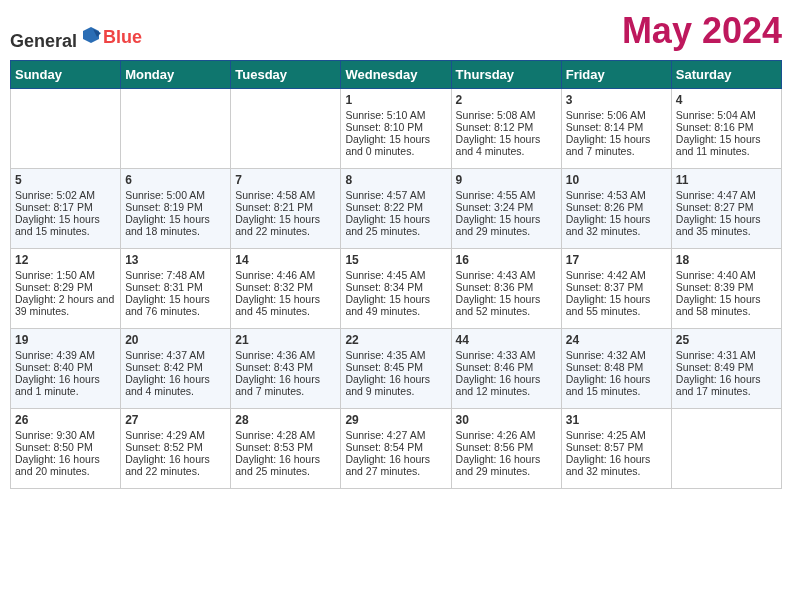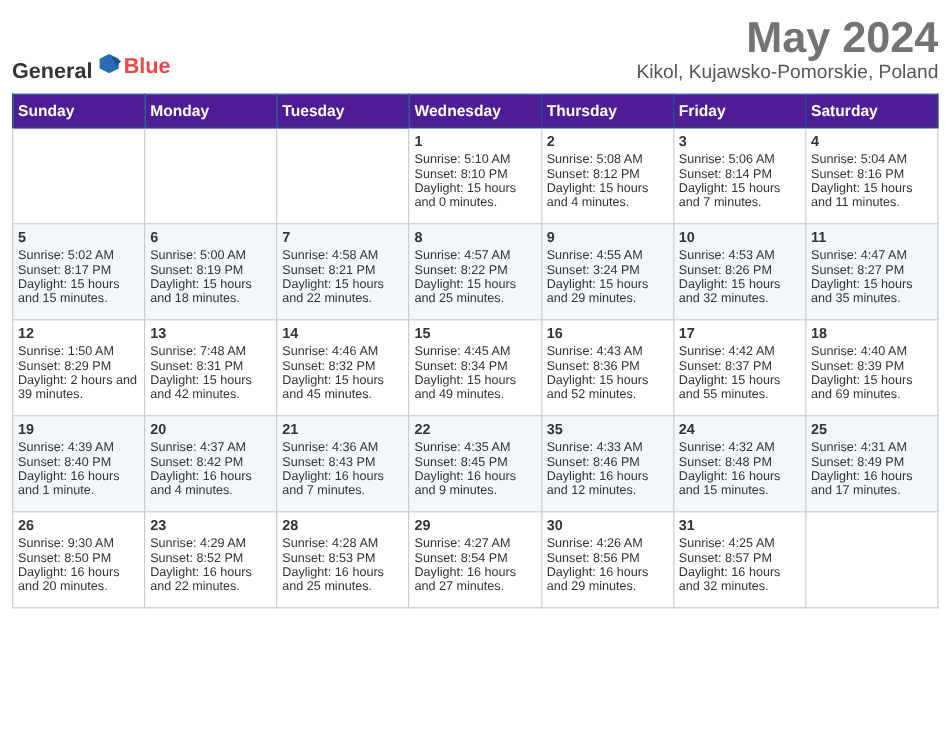--- a/index.html
+++ b/index.html
@@ -35,33 +35,33 @@
       width: 24px;
       height: 24px;
       margin-left: 2px;
     }
     .title-block {
       text-align: right;
     }
     .month-title {
       font-size: 36px;
       font-weight: bold;
-      color: #737373;
+      color: #be185d;
     }
     .location-title {
       font-size: 16px;
       color: #555;
     }
     table {
       width: 100%;
       border-collapse: collapse;
       table-layout: fixed;
     }
     thead th {
-      background-color: #4c1d95;
+      background-color: #0f766e;
       color: white;
       font-size: 13px;
       font-weight: bold;
       padding: 6px 4px;
       text-align: left;
       border: 1px solid #1a5090;
     }
     tbody td {
       border: 1px solid #ccc;
       vertical-align: top;
@@ -99,21 +99,20 @@
         <path d="M12 4 L20 8 L20 16 L12 20 L4 16 L4 8 Z" fill="#2a6db5"></path>
         <path d="M14 6 L22 10 L18 14" fill="#1a5090"></path>
       </svg>
     </div>
     <div>
       <span class="logo-text-blue">Blue</span>
     </div>
   </div>
   <div class="title-block">
     <div class="month-title">May 2024</div>
-    <div class="location-title">Kikol, Kujawsko-Pomorskie, Poland</div>
   </div>
 </div>
 
 <table>
   <thead>
     <tr>
     <th>Sunday</th>
         <th>Monday</th>
         <th>Tuesday</th>
         <th>Wednesday</th>
@@ -200,21 +199,21 @@
         <td>
           <span class="day-number">12</span>
           <div>Sunrise: 1:50 AM</div>
           <div>Sunset: 8:29 PM</div>
           <div>Daylight: 2 hours and 39 minutes.</div>
         </td>
         <td>
           <span class="day-number">13</span>
           <div>Sunrise: 7:48 AM</div>
           <div>Sunset: 8:31 PM</div>
-          <div>Daylight: 15 hours and 42 minutes.</div>
+          <div>Daylight: 15 hours and 76 minutes.</div>
         </td>
         <td>
           <span class="day-number">14</span>
           <div>Sunrise: 4:46 AM</div>
           <div>Sunset: 8:32 PM</div>
           <div>Daylight: 15 hours and 45 minutes.</div>
         </td>
         <td>
           <span class="day-number">15</span>
           <div>Sunrise: 4:45 AM</div>
@@ -230,21 +229,21 @@
         <td>
           <span class="day-number">17</span>
           <div>Sunrise: 4:42 AM</div>
           <div>Sunset: 8:37 PM</div>
           <div>Daylight: 15 hours and 55 minutes.</div>
         </td>
         <td>
           <span class="day-number">18</span>
           <div>Sunrise: 4:40 AM</div>
           <div>Sunset: 8:39 PM</div>
-          <div>Daylight: 15 hours and 69 minutes.</div>
+          <div>Daylight: 15 hours and 58 minutes.</div>
         </td>
       </tr>
       <tr>
         <td>
           <span class="day-number">19</span>
           <div>Sunrise: 4:39 AM</div>
           <div>Sunset: 8:40 PM</div>
           <div>Daylight: 16 hours and 1 minute.</div>
         </td>
         <td>
@@ -259,21 +258,21 @@
           <div>Sunset: 8:43 PM</div>
           <div>Daylight: 16 hours and 7 minutes.</div>
         </td>
         <td>
           <span class="day-number">22</span>
           <div>Sunrise: 4:35 AM</div>
           <div>Sunset: 8:45 PM</div>
           <div>Daylight: 16 hours and 9 minutes.</div>
         </td>
         <td>
-          <span class="day-number">35</span>
+          <span class="day-number">44</span>
           <div>Sunrise: 4:33 AM</div>
           <div>Sunset: 8:46 PM</div>
           <div>Daylight: 16 hours and 12 minutes.</div>
         </td>
         <td>
           <span class="day-number">24</span>
           <div>Sunrise: 4:32 AM</div>
           <div>Sunset: 8:48 PM</div>
           <div>Daylight: 16 hours and 15 minutes.</div>
         </td>
@@ -285,21 +284,21 @@
         </td>
       </tr>
       <tr>
         <td>
           <span class="day-number">26</span>
           <div>Sunrise: 9:30 AM</div>
           <div>Sunset: 8:50 PM</div>
           <div>Daylight: 16 hours and 20 minutes.</div>
         </td>
         <td>
-          <span class="day-number">23</span>
+          <span class="day-number">27</span>
           <div>Sunrise: 4:29 AM</div>
           <div>Sunset: 8:52 PM</div>
           <div>Daylight: 16 hours and 22 minutes.</div>
         </td>
         <td>
           <span class="day-number">28</span>
           <div>Sunrise: 4:28 AM</div>
           <div>Sunset: 8:53 PM</div>
           <div>Daylight: 16 hours and 25 minutes.</div>
         </td>

